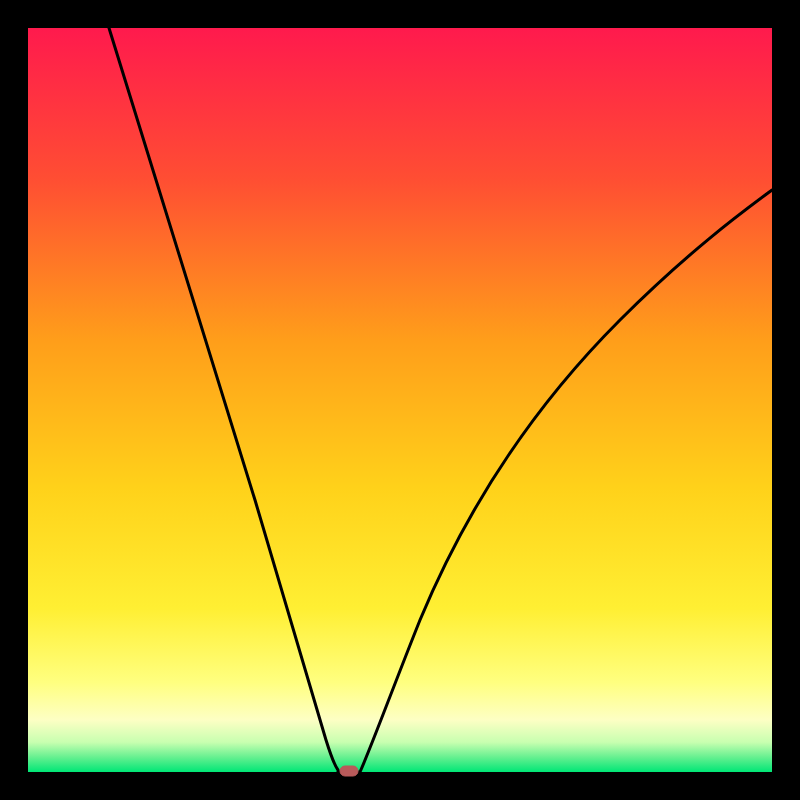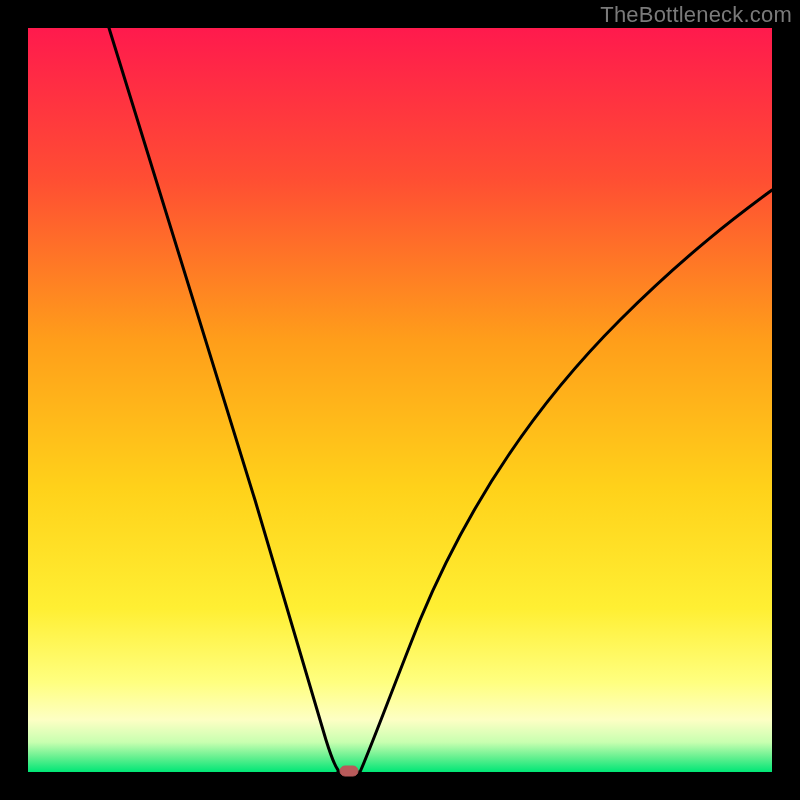--- a/index.html
+++ b/index.html
@@ -33,21 +33,20 @@
     top: 0;
     width: 800px;
     height: 800px;
     display: block;
   }
 </style>
 </head>
 <body>
 
 <div class="frame">
-  <div class="watermark">TheBottleneck.com</div>
 
   <svg class="plot" viewBox="0 0 800 800" preserveAspectRatio="none">
     <defs>
       <linearGradient id="bgGrad" x1="0" y1="0" x2="0" y2="1">
         <stop offset="0%" stop-color="#ff1a4d"></stop>
         <stop offset="20%" stop-color="#ff4d33"></stop>
         <stop offset="42%" stop-color="#ff9e1a"></stop>
         <stop offset="62%" stop-color="#ffd21a"></stop>
         <stop offset="78%" stop-color="#ffef33"></stop>
         <stop offset="88%" stop-color="#ffff80"></stop>

